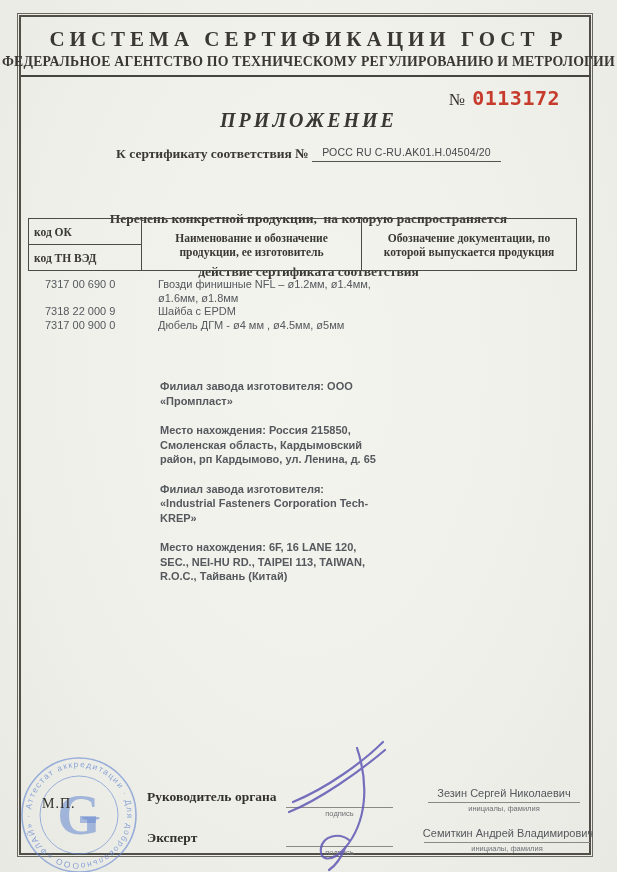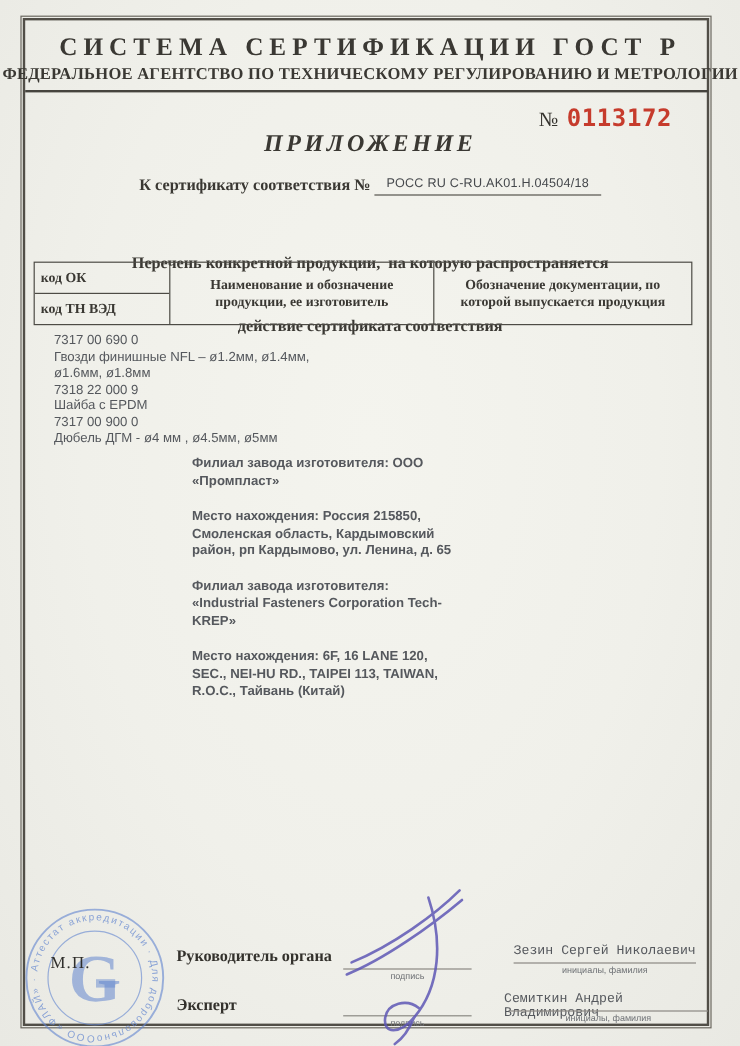--- a/index.html
+++ b/index.html
@@ -39,21 +39,21 @@
              font-weight:bold; font-size:11.5px; color:#3a3833; }
   .th-cell-top { border-bottom:1px solid #4d4b45; }
   .th-col2 { width:220px; border-right:1px solid #4d4b45; flex:none; }
   .th-col3 { flex:1; }
   .th-mid { display:flex; align-items:center; justify-content:center; text-align:center;
             font-weight:bold; font-size:11.5px; line-height:14px; padding:0 14px; box-sizing:border-box;
             color:#3a3833; }
 
   .rows { left:45px; top:278px; font-family:"Liberation Sans", sans-serif;
           font-size:11px; line-height:13.5px; color:#55585d; }
-  .prow { display:flex;flex-direction:column; }
+  .prow { display:flex; }
   .prow-code { width:113px; flex:none; }
   .prow-name { width:222px; }
 
   .manu { left:160px; top:379px; width:222px; font-family:"Liberation Sans", sans-serif;
           font-size:11px; line-height:14.5px; color:#55585d;font-weight:bold; }
   .manu p { margin:0 0 15px 0; }
 
   .mp-label { left:42px; top:796px; font-size:14px; letter-spacing:1px; color:#2f2e2b; z-index:3; }
   .role-1 { left:147px; top:789px; font-weight:bold; font-size:13.5px; color:#33312c; }
   .role-2 { left:147px; top:830px; font-weight:bold; font-size:13.5px; color:#33312c; }
@@ -64,22 +64,22 @@
   .name-rule-1 { left:428px; top:802px; width:152px; }
   .name-rule-2 { left:424px; top:842px; width:166px; }
 
   .smallcap { position:absolute; font-family:"Liberation Sans", sans-serif; font-size:7.5px;
               color:#6e7175; text-align:center; }
   .sig-cap-1 { left:286px; top:809px; width:107px; }
   .sig-cap-2 { left:286px; top:848px; width:107px; }
   .name-cap-1 { left:428px; top:804px; width:152px; }
   .name-cap-2 { left:424px; top:844px; width:166px; }
 
-  .off-name { position:absolute; font-family:Liberation Mono, monospace; font-size:11px;
-              color:#55585d; text-align:left; }
+  .off-name { position:absolute; font-family:Liberation Sans, sans-serif; font-size:11px;
+              color:#55585d; text-align:center; }
   .off-name-1 { left:428px; top:787px; width:152px; }
   .off-name-2 { left:420px; top:827px; width:176px; }
 
   .stamp-svg { left:4px; top:740px; z-index:2; }
   .ink-svg { left:283px; top:736px; z-index:4; }
 </style>
 </head>
 <body>
 
 <div class="page">
@@ -93,21 +93,21 @@
   <div class="abs header-rule"></div>
 
   <div class="abs serial">
     <span class="serial-label">№</span>
     <span class="serial-value" style="color:#c63b2c">0113172</span>
   </div>
 
   <div class="abs ctr doc-title">ПРИЛОЖЕНИЕ</div>
   <div class="abs ctr cert-line">
     <span>К сертификату соответствия №</span>
-    <span class="cert-value">РОСС RU C-RU.AK01.H.04504/18</span>
+    <span class="cert-value">РОСС RU C-RU.AK01.H.04504/20</span>
   </div>
   <div class="abs ctr subtitle">
     <div>Перечень конкретной продукции,  на которую распространяется</div>
     <div>действие сертификата соответствия</div>
   </div>
 
   <div class="abs ptable">
     <div class="th-col1">
       <div class="th-cell th-cell-top">код ОК</div>
       <div class="th-cell">код ТН ВЭД</div>

